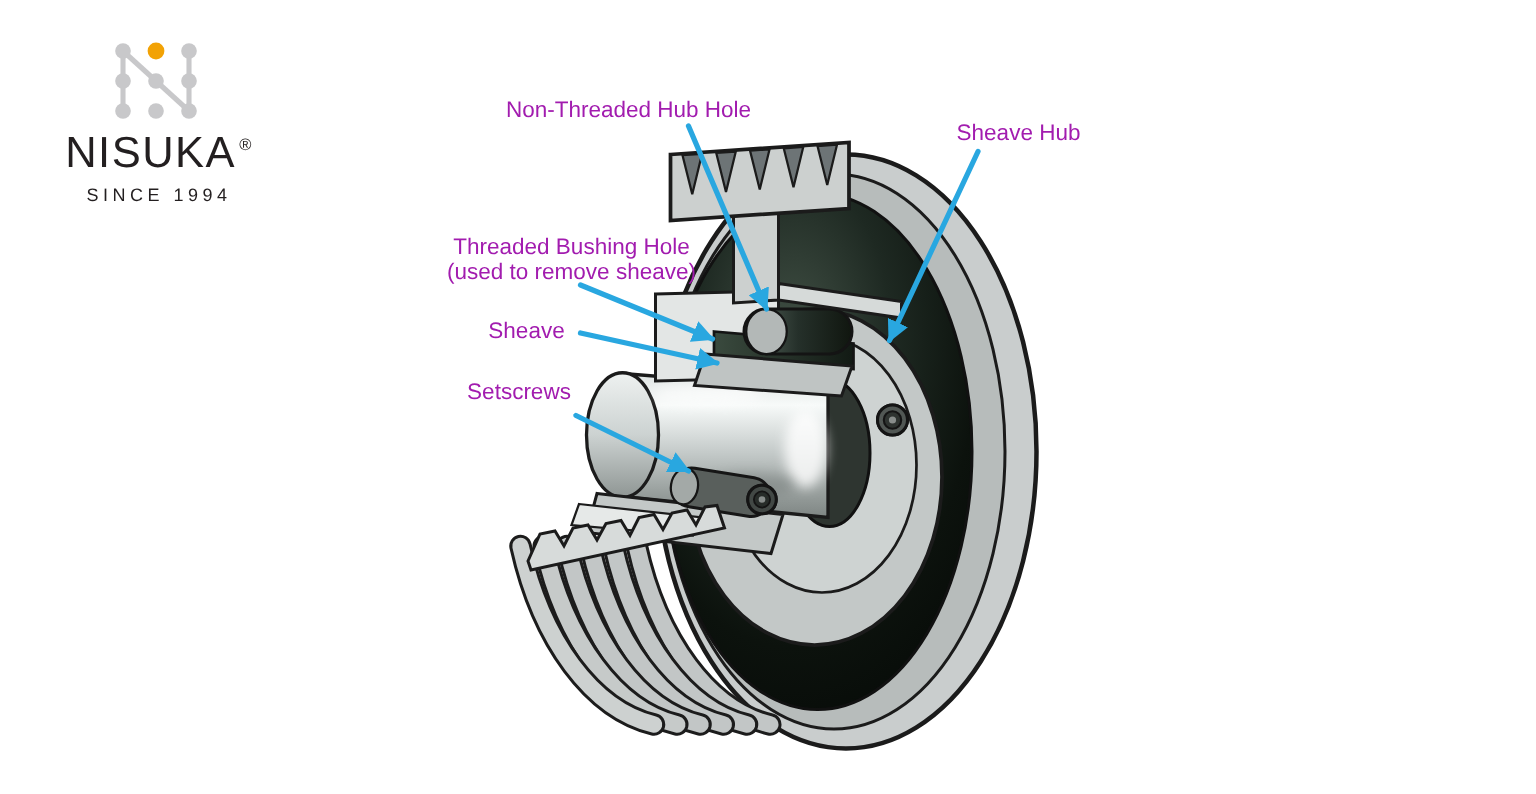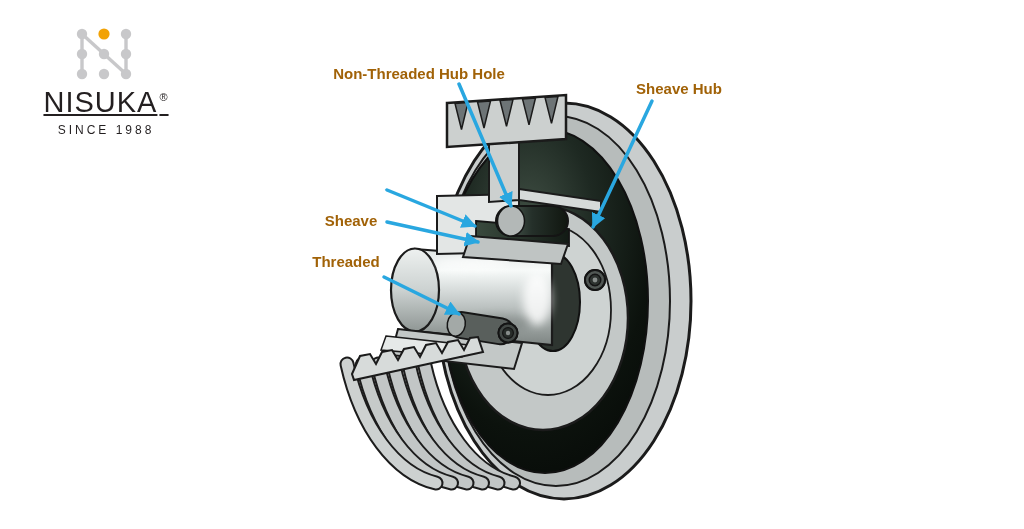--- a/index.html
+++ b/index.html
@@ -6,28 +6,28 @@
   body{
     width:1024px;height:529px;position:relative;overflow:hidden;
     background:#ffffff;
     font-family:"Liberation Sans", sans-serif;
   }
   
   .logo{position:absolute;left:38px;top:26px;width:136px;text-align:center;color:#231f20;}
   .logo-mark{display:block;margin:0 auto;}
   .brand{
     font-size:29px;letter-spacing:1px;font-weight:500;line-height:1;
-    margin-top:4px;white-space:nowrap;position:relative;text-decoration:underline;
+    margin-top:4px;white-space:nowrap;position:relative;
   }
   .brand sup{font-size:11px;font-weight:400;vertical-align:super;margin-left:2px;}
   .tagline{font-size:12px;letter-spacing:3px;margin-top:6px;white-space:nowrap;}
   
   .dlabel{
     position:absolute;transform:translateX(-50%);
-    font-weight:bold;font-size:15px;line-height:16.5px;color:#a16207;
+    font-weight:normal;font-size:15px;line-height:16.5px;color:#a21caf;
     white-space:nowrap;text-align:center;
   }
   .stage{position:absolute;left:0;top:0;}
 </style>
 </head>
 <body>
 
 <div class="logo">
   <svg class="logo-mark" width="66" height="58" viewBox="0 0 66 58">
     <g stroke="#C8C8CA" stroke-width="3.4">
@@ -41,21 +41,21 @@
       <circle cx="9" cy="28" r="5.2"></circle>
       <circle cx="31" cy="28" r="5.2"></circle>
       <circle cx="53" cy="28" r="5.2"></circle>
       <circle cx="9" cy="48" r="5.2"></circle>
       <circle cx="31" cy="48" r="5.2"></circle>
       <circle cx="53" cy="48" r="5.2"></circle>
     </g>
     <circle cx="31" cy="8" r="5.6" fill="#F2A205"></circle>
   </svg>
   <div class="brand"><span>NISUKA</span><sup>®</sup></div>
-  <div class="tagline">SINCE 1988</div>
+  <div class="tagline">SINCE 1994</div>
 </div>
 
 <svg class="stage" width="1024" height="529" viewBox="0 0 1024 529">
   <defs>
     <radialGradient id="darkface" cx="42%" cy="28%" r="80%">
       <stop offset="0" stop-color="#41504​5" stop-opacity="1"></stop>
       <stop offset="0" stop-color="#415045"></stop>
       <stop offset="0.4" stop-color="#1e2922"></stop>
       <stop offset="0.75" stop-color="#0c120d"></stop>
       <stop offset="1" stop-color="#070b08"></stop>
@@ -178,19 +178,21 @@
   </g>
 </svg>
 
 <div class="dlabel" style="left:419px;top:66px;">
   <span>Non-Threaded Hub Hole</span>
 </div>
 <div class="dlabel" style="left:679px;top:81px;">
   <span>Sheave Hub</span>
 </div>
 <div class="dlabel" style="left:381px;top:157px;">
+  <div>Threaded Bushing Hole</div>
+  <div>(used to remove sheave)</div>
 </div>
 <div class="dlabel" style="left:351px;top:213px;">
   <span>Sheave</span>
 </div>
 <div class="dlabel" style="left:346px;top:254px;">
-  <span>Threaded</span>
+  <span>Setscrews</span>
 </div>
 
 </body></html>

